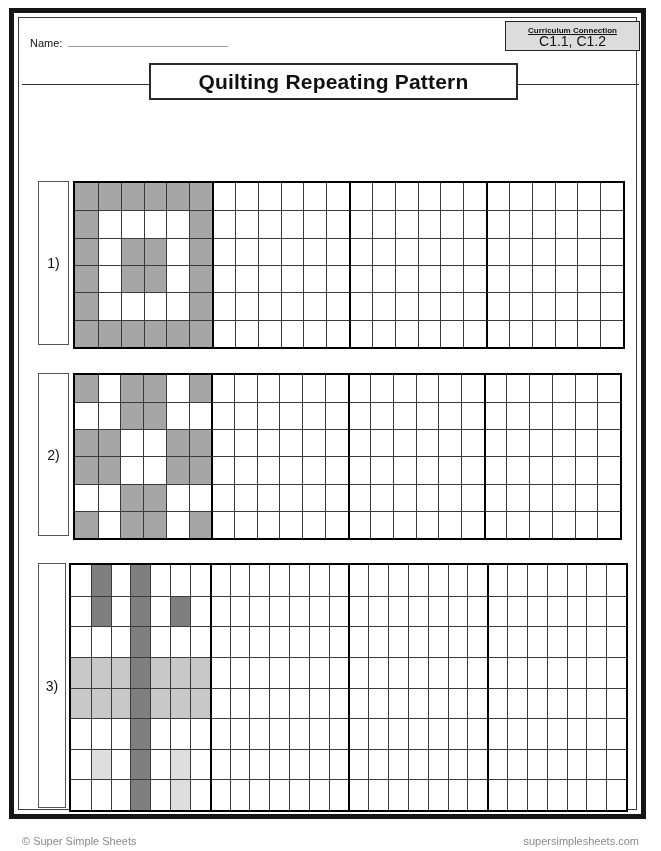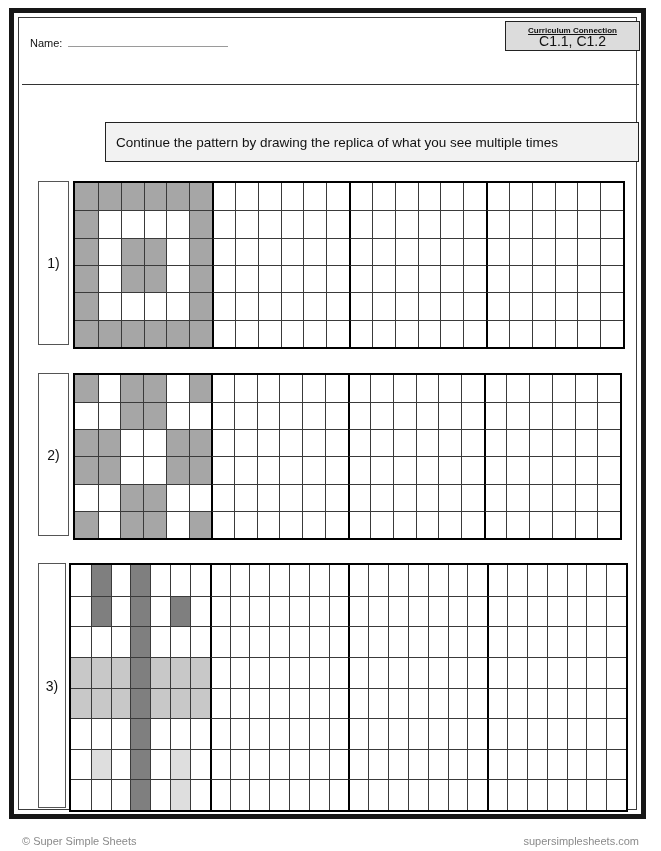--- a/index.html
+++ b/index.html
@@ -61,24 +61,24 @@
   <div class="name-row">
     <span class="name-label">Name:</span><span class="name-line"></span>
   </div>
 
   <div class="curriculum-box">
     <div class="curriculum-title">Curriculum Connection</div>
     <div class="curriculum-codes">C1.1, C1.2</div>
   </div>
 
   <div class="header-rule"></div>
-
-  <div class="instruction-box">
-    <span class="instruction-text">Continue the pattern by drawing the replica of what you see multiple times</span>
+  <div class="title-box">
+    <span>Quilting Repeating Pattern</span>
   </div>
+
 
   <div id="grids">
       <div class="exercise">
         <div class="label-box" style="left: 38px; top: 181px; width: 31px; height: 164px;">
           <span>1)</span>
         </div>
         <div class="qgrid" style="left: 73px; top: 181px; width: 548px; height: 164px; grid-template-columns: repeat(24, 1fr); grid-template-rows: repeat(6, 1fr);">
           <div class="cell c0 r0" style="background: rgb(166, 166, 166);"></div>
           <div class="cell r0" style="background: rgb(166, 166, 166);"></div>
           <div class="cell r0" style="background: rgb(166, 166, 166);"></div>

